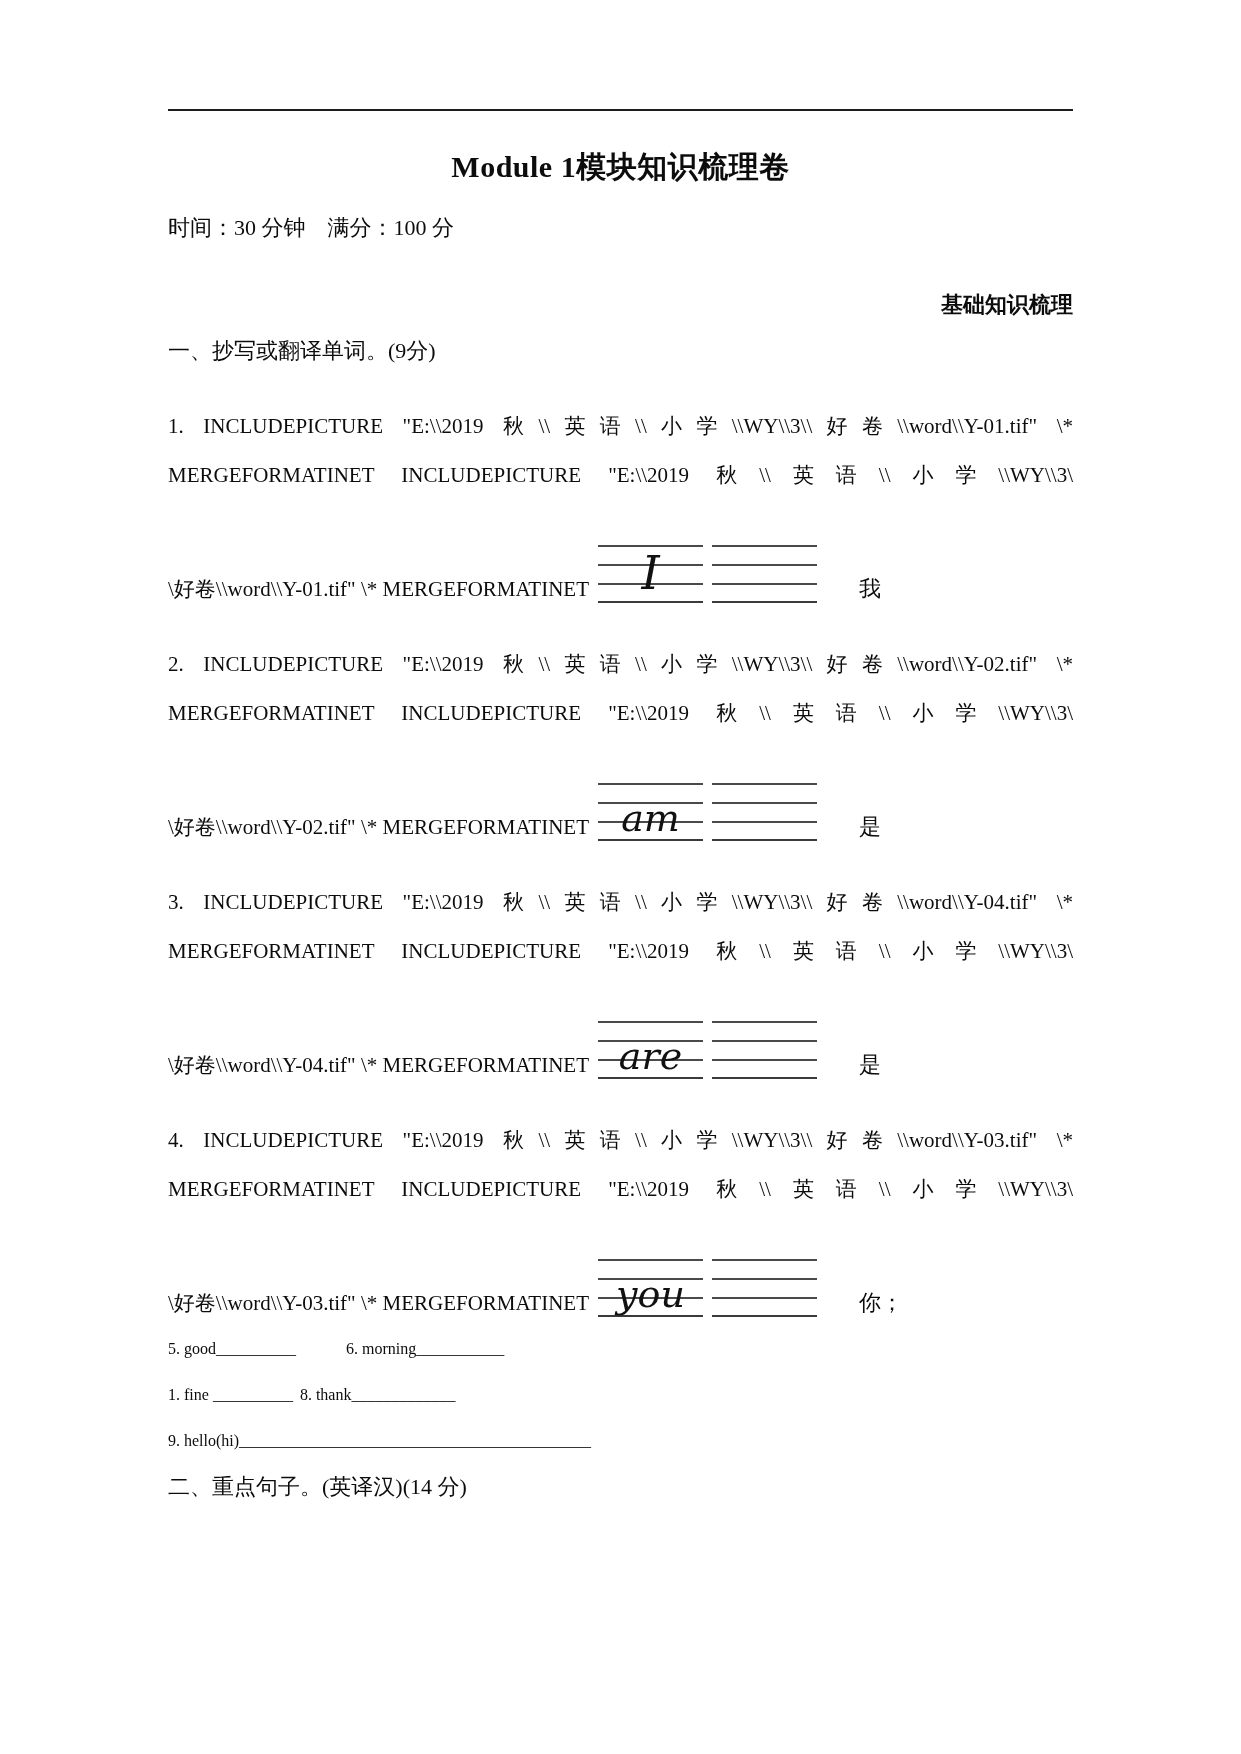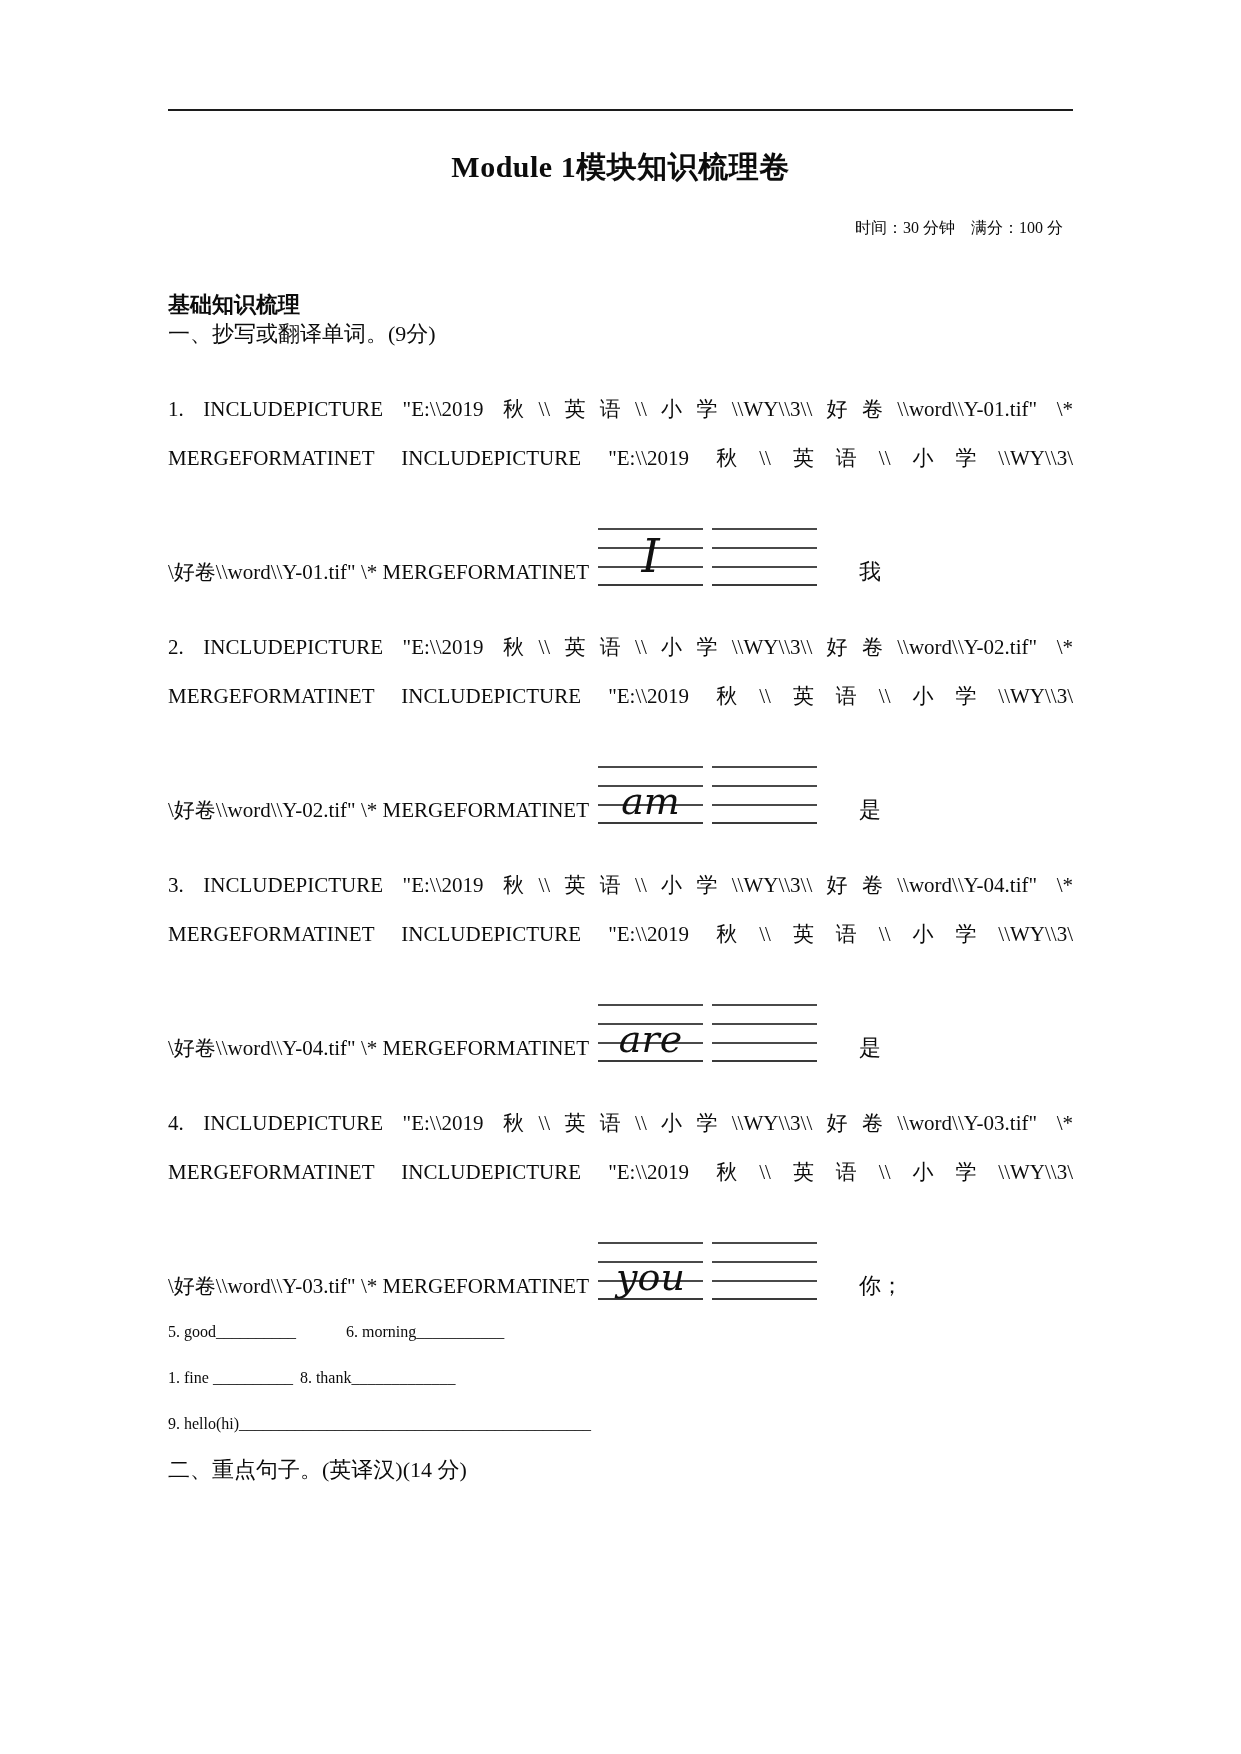--- a/index.html
+++ b/index.html
@@ -7,23 +7,23 @@
     width:1241px;height:1754px;background:#ffffff;color:#0c0c0c;
     font-family:"Liberation Serif","DejaVu Serif",serif;
     -webkit-font-smoothing:antialiased;
   }
   .page{width:905px;margin:0 auto;padding-top:1px;}
   .toprule{border:none;border-top:2px solid #1c1c1c;margin:108px 0 0 0;}
   .title{
     font-size:30px;line-height:40px;font-weight:bold;text-align:center;
     margin:36px 0 7px 0;letter-spacing:.5px;
   }
-  .meta{font-size:16px;line-height:28px;text-align:right;padding-right:10px;margin-top:27px;}
-  .sect{font-size:22px;line-height:30px;font-weight:bold;text-align:left;margin-top:48px;}
-  .part{font-size:22px;line-height:28px;margin-top:0;}
+  .meta{font-size:22px;line-height:28px;padding-right:10px;margin-top:27px;}
+  .sect{font-size:22px;line-height:30px;font-weight:bold;text-align:right;margin-top:48px;}
+  .part{font-size:22px;line-height:28px;margin-top:17px;}
   .part.last{margin-top:18px;}
   .jline{
     font-size:21px;line-height:28px;margin-top:21px;
     text-align:justify;text-align-last:justify;text-justify:inter-word;
   }
   .copy-item{margin-top:47px;}
   .copy-item:first-of-type{margin-top:20px;}
   .copy-item .jline:first-child{margin-top:0;}
   .imgrow{
     display:flex;align-items:flex-end;margin-top:56px;

